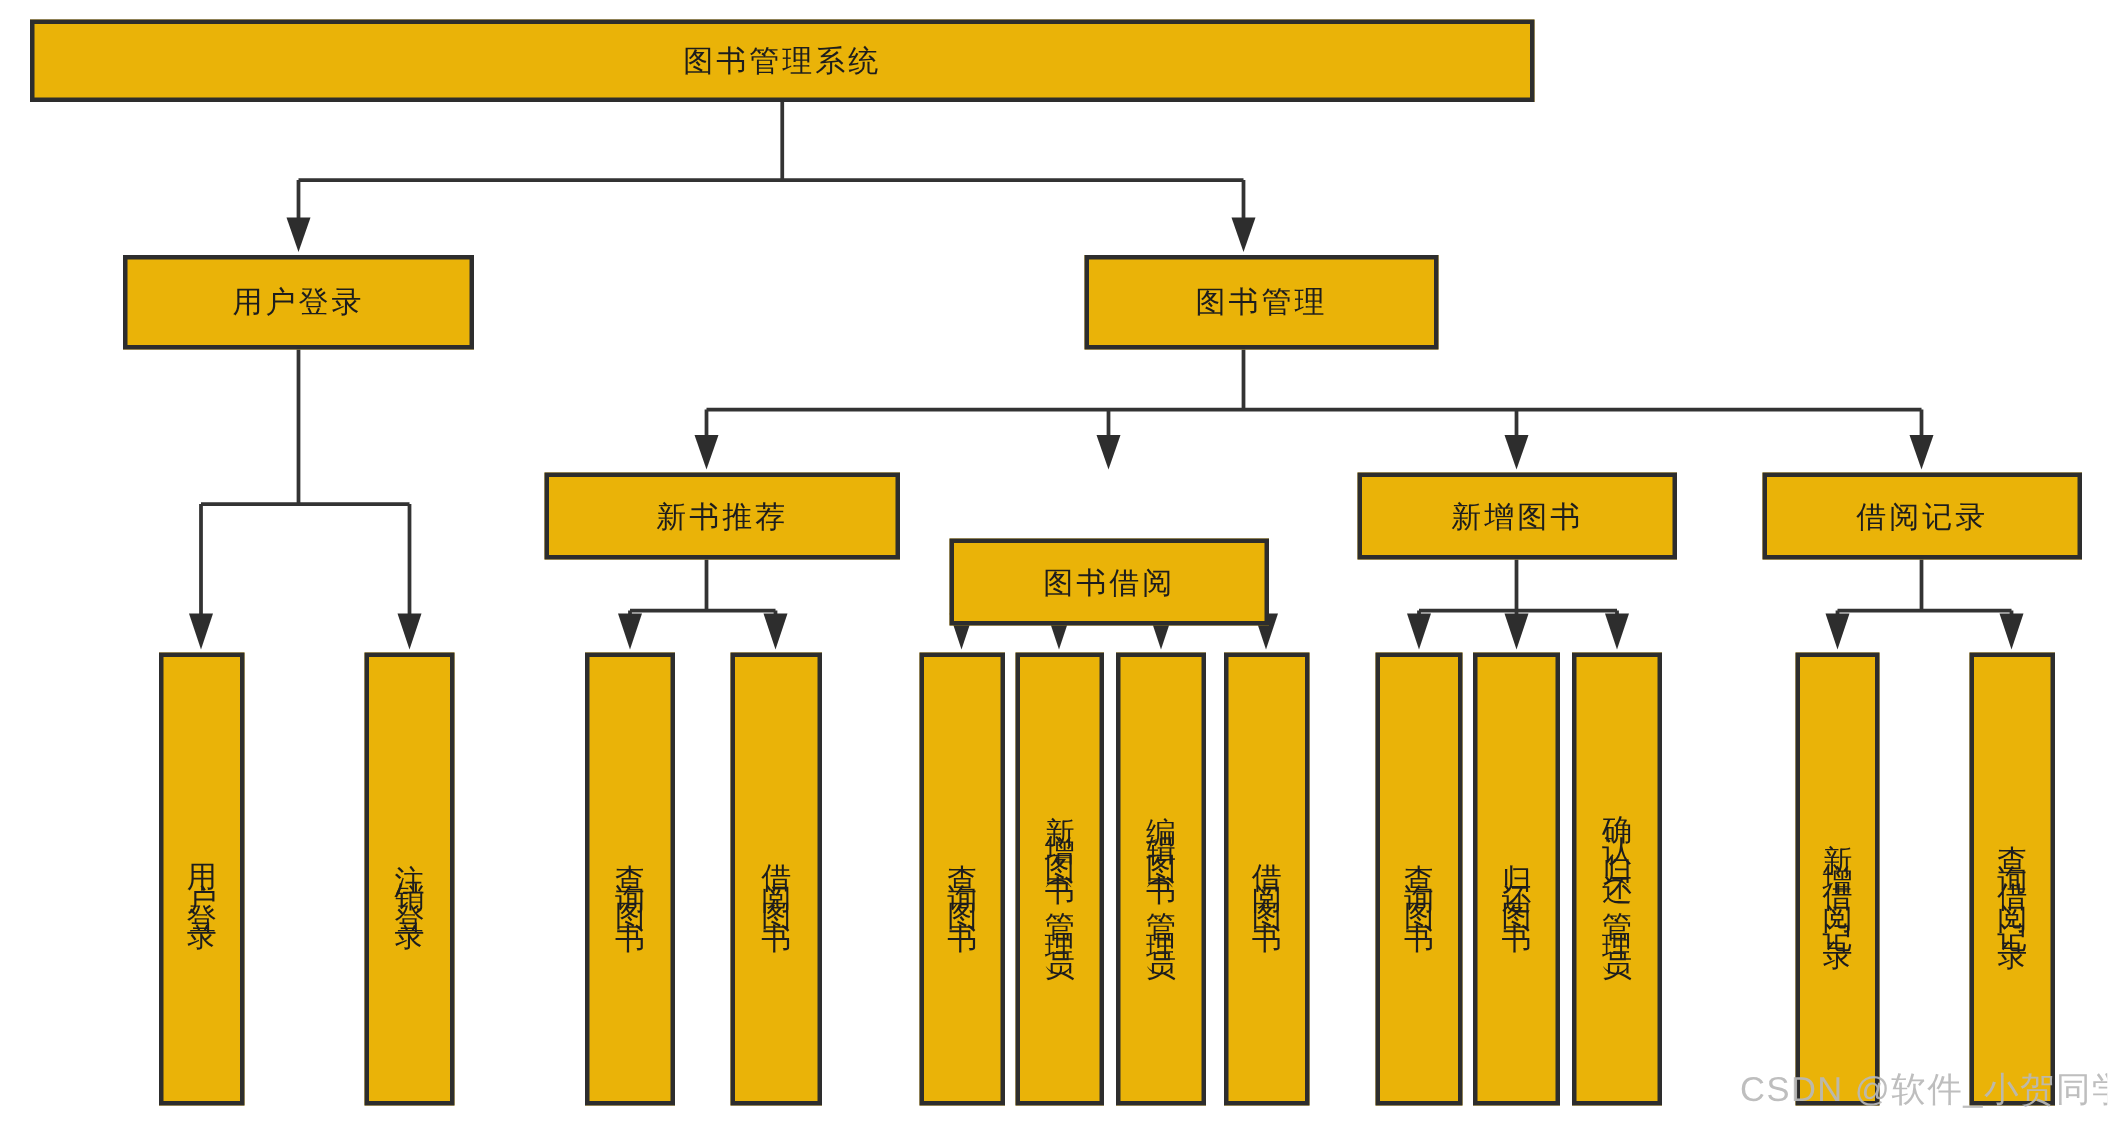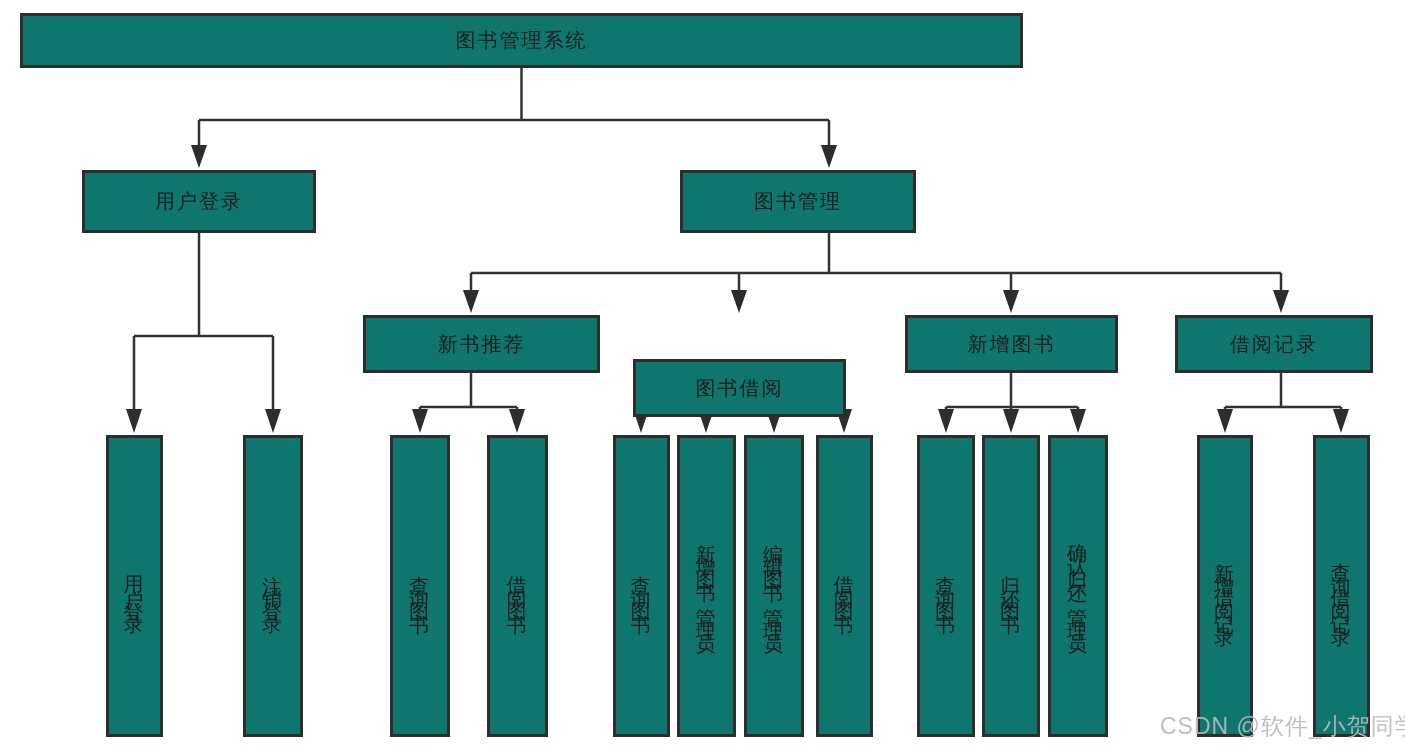--- a/index.html
+++ b/index.html
@@ -2,21 +2,21 @@
 <html><head>
 <meta charset="utf-8">
 <style>
   html,body{margin:0;padding:0;background:#ffffff;}
   #canvas{
     position:relative;width:1405px;height:747px;background:#ffffff;
     overflow:hidden;font-family:"Liberation Sans","DejaVu Sans",sans-serif;
   }
   #connectors{position:absolute;left:0;top:0;}
   .box{
-    position:absolute;box-sizing:border-box;background:#0f766e;
+    position:absolute;box-sizing:border-box;background:#eab308;
     border:3px solid #2d2d2d;display:flex;align-items:center;justify-content:center;
     color:#1d1d1d;z-index:2;
   }
   .hlabel{font-size:20px;letter-spacing:2px;white-space:nowrap;}
   .vlabel{
     writing-mode:vertical-rl;text-orientation:mixed;
     font-size:20px;letter-spacing:13px;white-space:nowrap;
   }
   #watermark{
     position:absolute;left:1160px;top:711px;z-index:3;
@@ -85,34 +85,34 @@
     </g>
   </svg>
 
   <div class="box" style="left:20px;top:13px;width:1003px;height:55px;">
     <span class="hlabel">图书管理系统</span>
   </div>
 
   <div class="box" style="left:82px;top:170px;width:234px;height:63px;">
     <span class="hlabel">用户登录</span>
   </div>
-  <div class="box" style="left:680px;top:170px;width:236px;height:63px;">
+  <div class="box" style="left:723px;top:170px;width:236px;height:63px;">
     <span class="hlabel">图书管理</span>
   </div>
 
   <div class="box" style="left:363px;top:315px;width:237px;height:58px;">
     <span class="hlabel">新书推荐</span>
   </div>
   <div class="box" style="left:633px;top:315px;width:213px;height:58px;margin-top:44px;">
     <span class="hlabel">图书借阅</span>
   </div>
   <div class="box" style="left:905px;top:315px;width:213px;height:58px;">
     <span class="hlabel">新增图书</span>
   </div>
-  <div class="box" style="left:1175px;top:315px;width:198px;height:58px;">
+  <div class="box" style="left:1175px;top:315px;width:213px;height:58px;">
     <span class="hlabel">借阅记录</span>
   </div>
 
   <div class="box" style="left:106px;top:435px;width:57px;height:302px;">
     <span class="vlabel">用户登录</span>
   </div>
   <div class="box" style="left:243px;top:435px;width:60px;height:302px;">
     <span class="vlabel">注销登录</span>
   </div>
 

